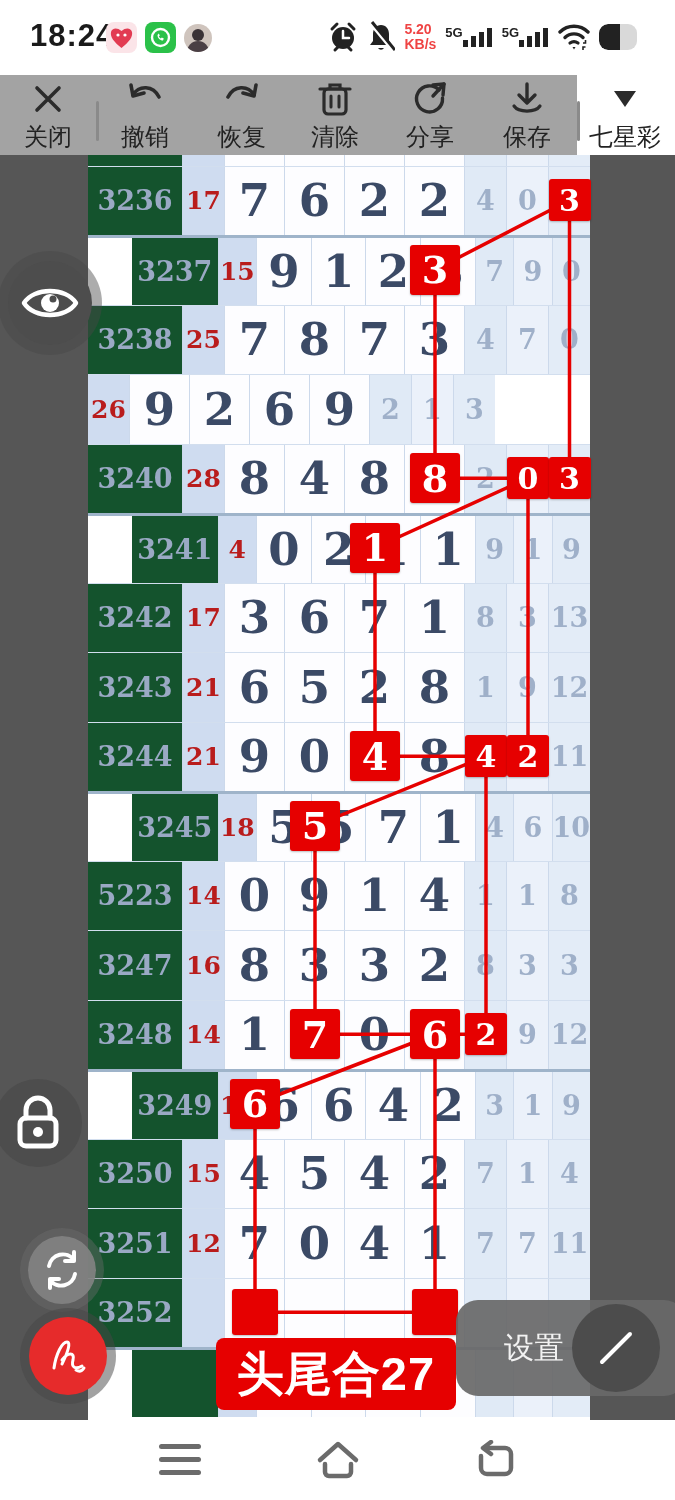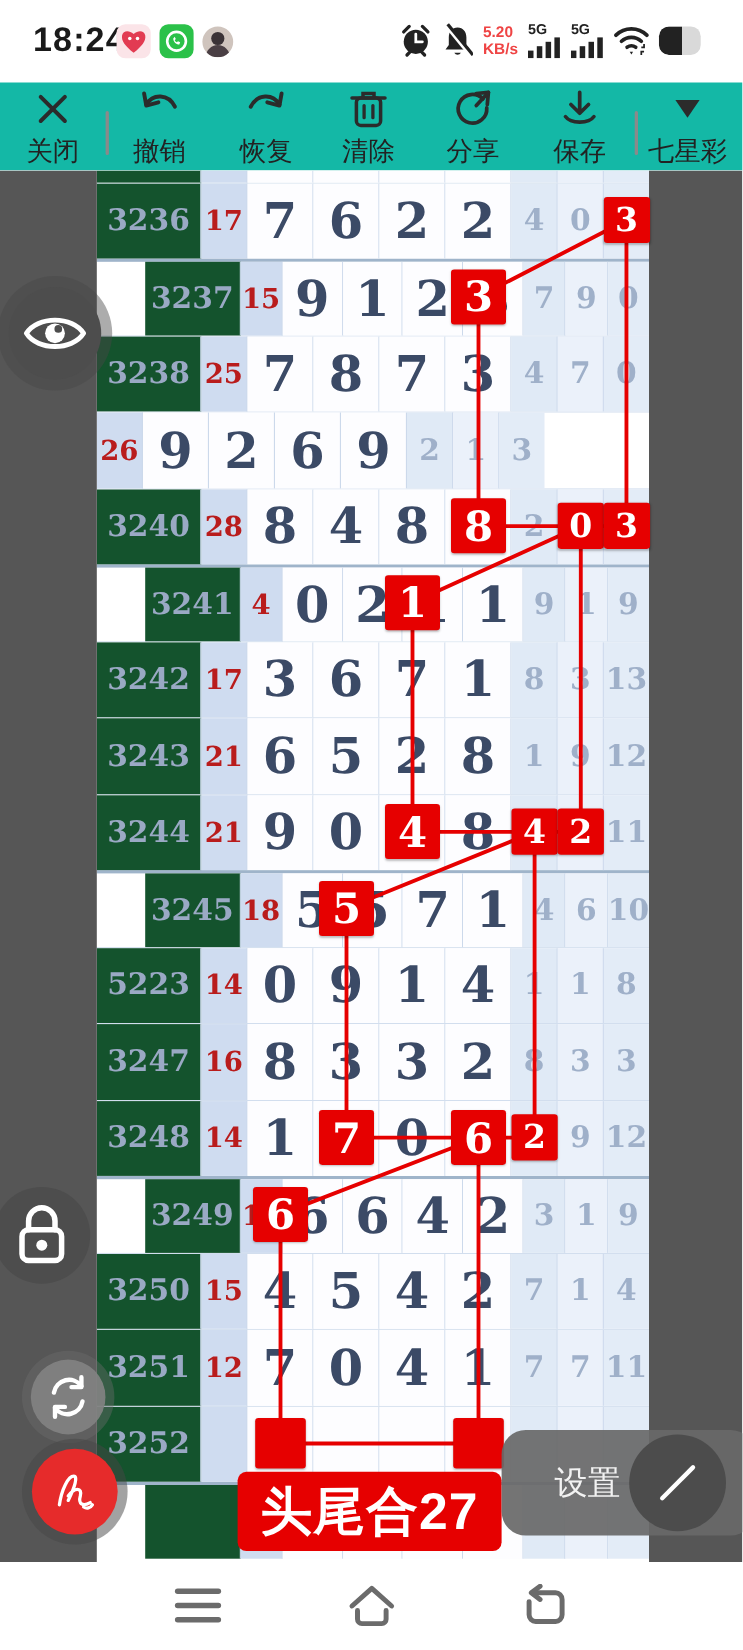--- a/index.html
+++ b/index.html
@@ -6,27 +6,27 @@
   html,body { width:675px; height:1500px; background:#ffffff; font-family:"Liberation Sans", sans-serif; overflow:hidden; position:relative; }
 
   
   .status-bar { position:absolute; left:0; top:0; width:675px; height:75px; background:#fff; }
   .sb-time { position:absolute; left:30px; top:18px; font-size:31px; font-weight:bold; color:#1a1a1a; letter-spacing:1px; }
   .sb-app { position:absolute; top:22px; width:31px; height:31px; border-radius:8px; }
   .sb-app svg { width:100%; height:100%; display:block; }
   .sb-right { position:absolute; right:38px; top:12px; height:50px; display:flex; align-items:center; gap:9px; }
   .sb-right svg { display:block; }
   .sb-speed { font-size:14px; font-weight:bold; color:#ef4444; line-height:15px; text-align:left; }
-  .bars { display:flex; flex-direction:column; align-items:flex-start; }
+  .bars { display:flex; align-items:flex-start; }
   .bars .g { font-size:13px; font-weight:bold; color:#222; line-height:12px; margin-left:0; }
   .battery { width:38px; height:26px; border-radius:9px; background:#d9d9d9; position:relative; overflow:hidden; }
   .battery .fill { position:absolute; left:0; top:0; bottom:0; width:56%; background:#222; border-radius:9px 0 0 9px; }
 
   
-  .toolbar { position:absolute; left:0; top:75px; width:675px; height:80px; background:#14b8a6; }
+  .toolbar { position:absolute; left:0; top:75px; width:577px; height:80px; background:#a3a3a3; }
   .tb-item { position:absolute; top:4px; width:90px; display:flex; flex-direction:column; align-items:center; cursor:pointer; }
   .tb-item .ic { height:40px; display:flex; align-items:center; justify-content:center; }
   .tb-item .lb { font-size:24px; color:#222; margin-top:2px; white-space:nowrap; }
   .tb-sep { position:absolute; top:26px; width:3px; height:40px; background:#8a8a8a; border-radius:2px; }
 
   
   .chart-area { position:absolute; left:0; top:155px; width:675px; height:1265px; background:#fff; overflow:hidden; }
   .strip { position:absolute; top:0; height:1265px; background:#565656; z-index:15; }
   .strip.left { left:0; width:88px; }
   .strip.right { left:590px; width:85px; }

